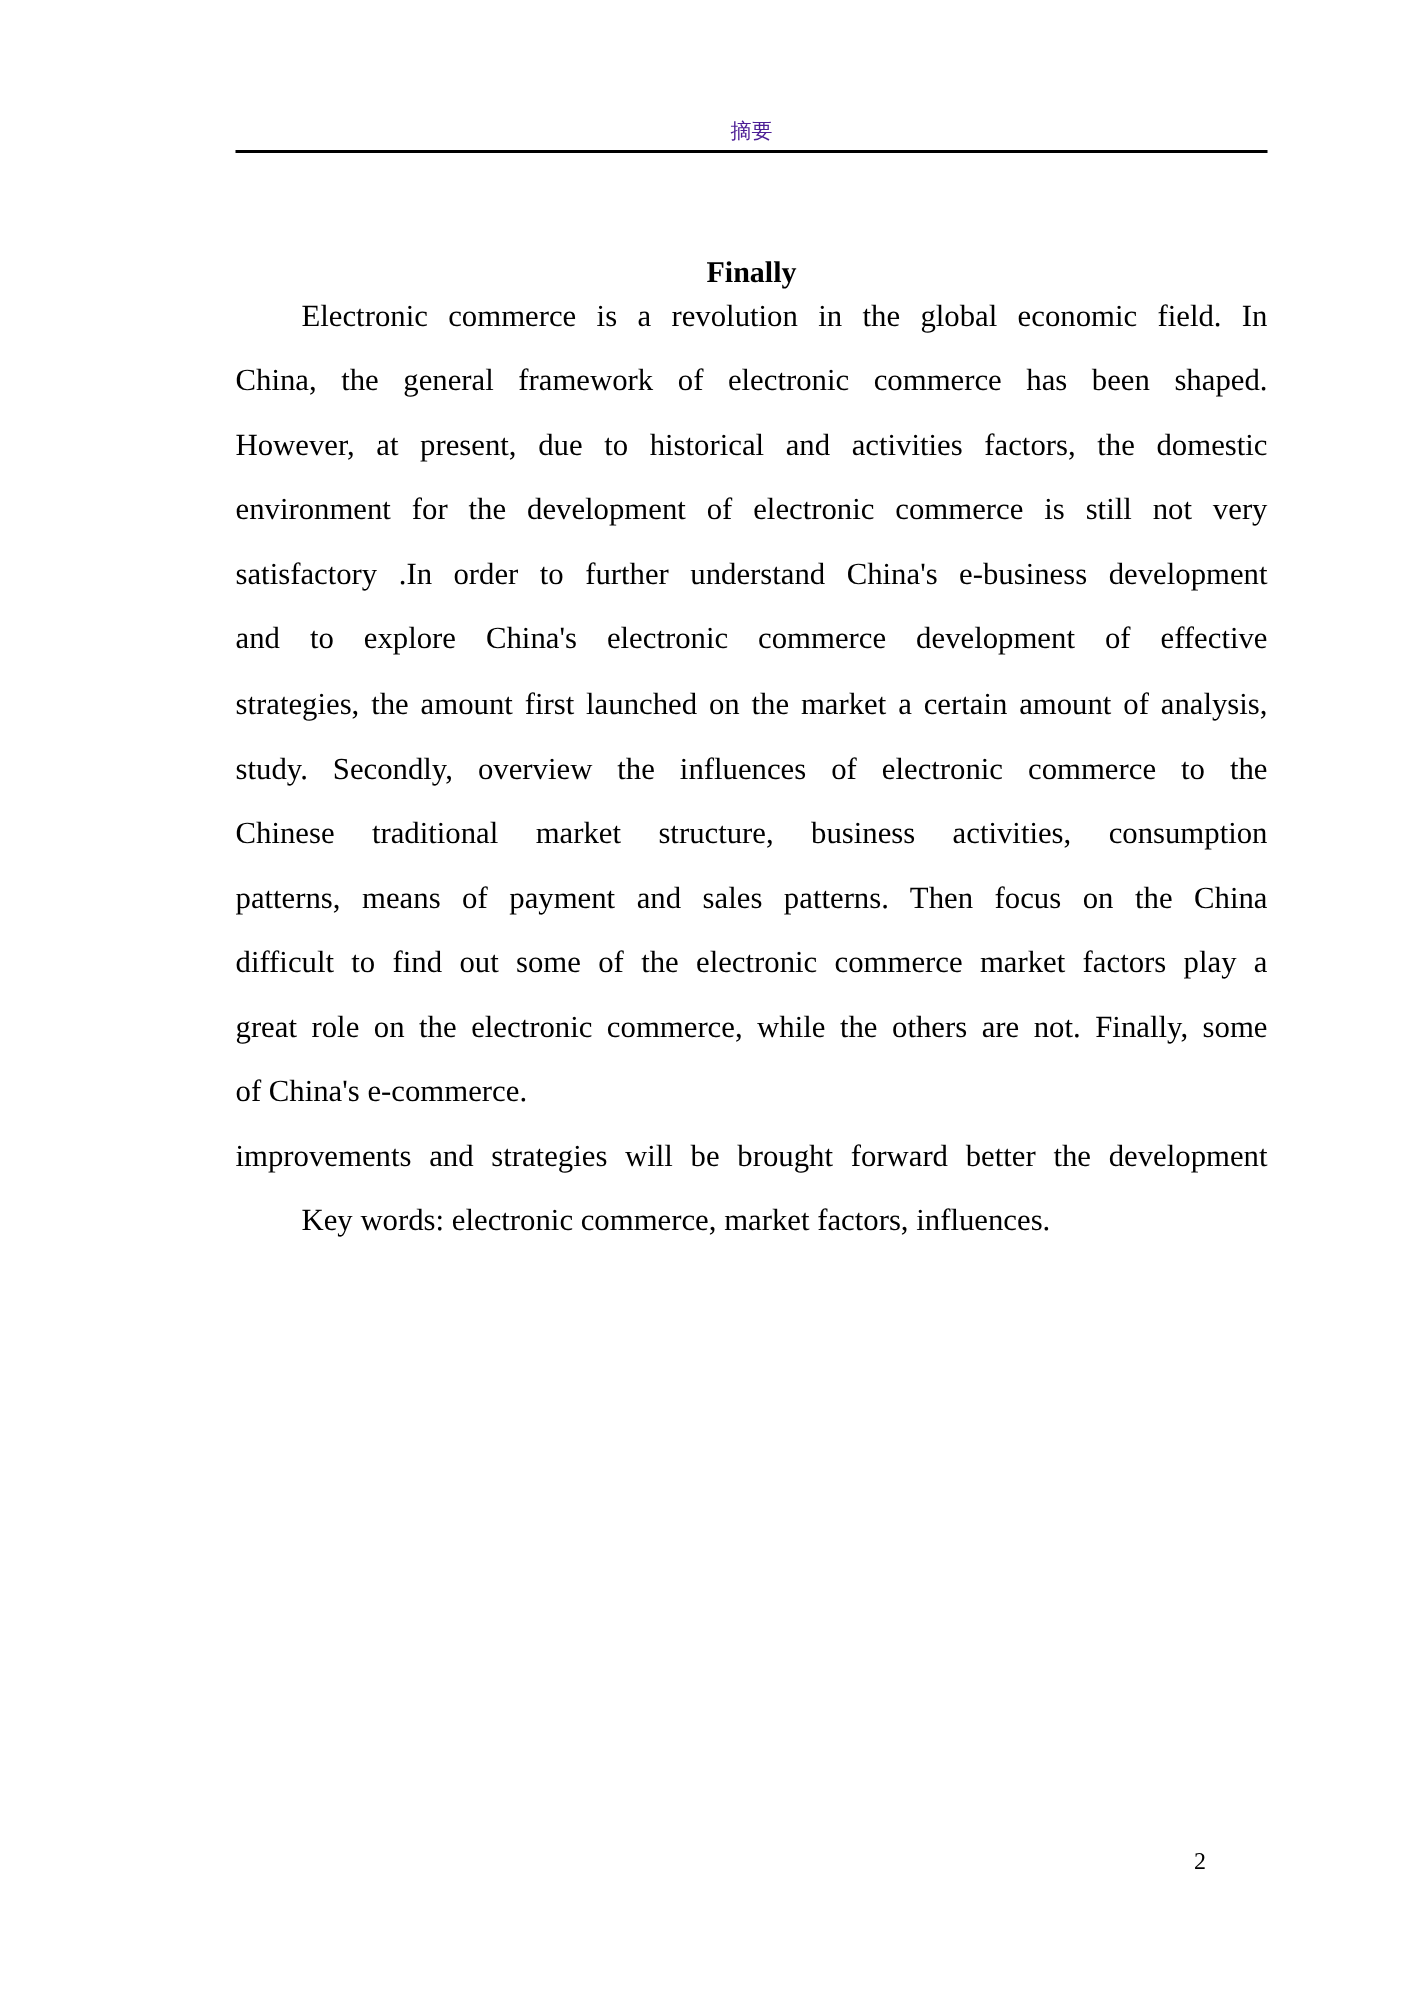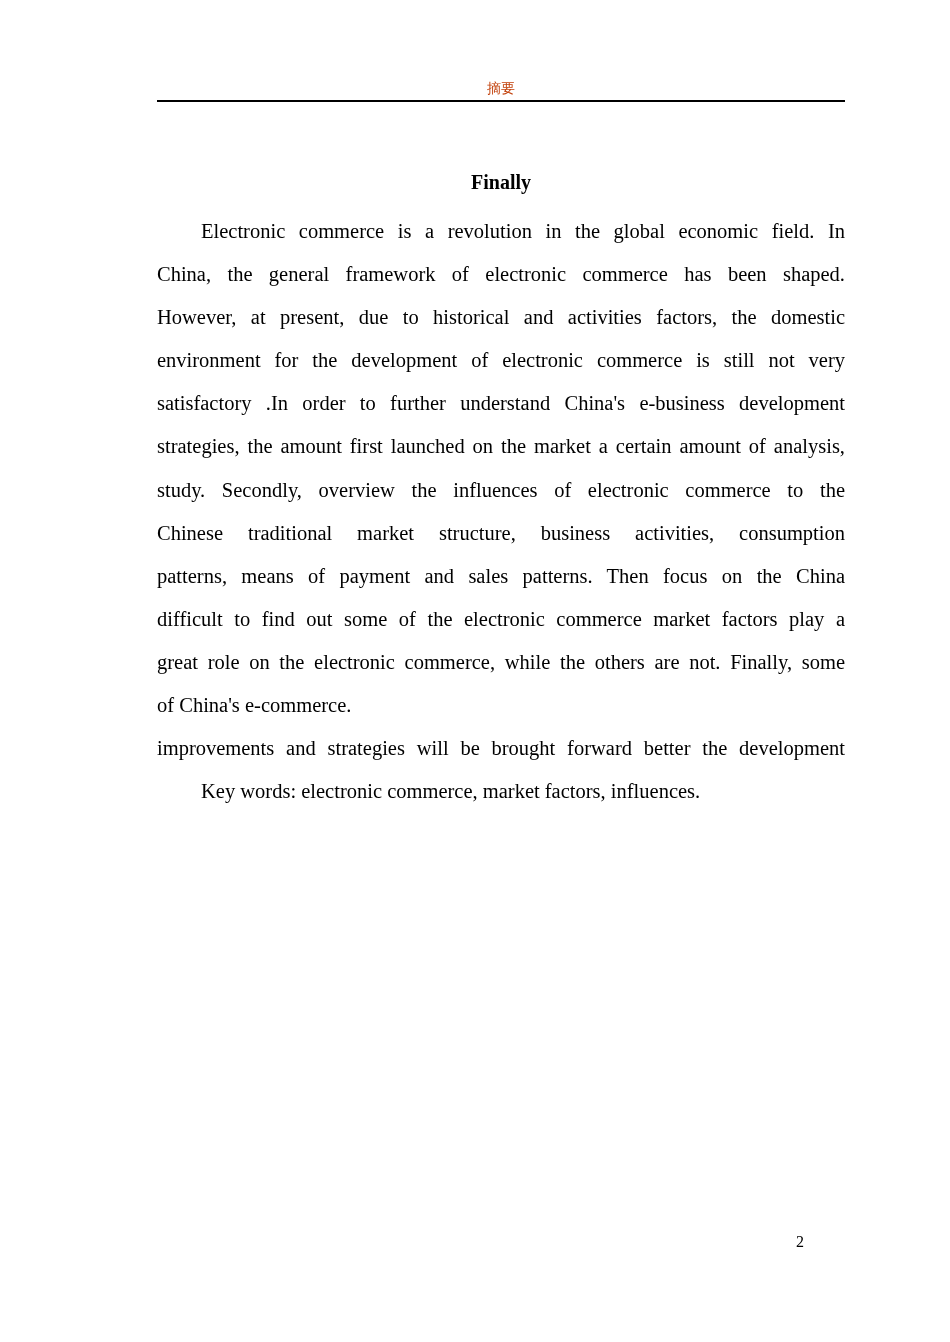--- a/index.html
+++ b/index.html
@@ -2,35 +2,35 @@
 <html><head>
   <meta charset="utf-8">
   <style>
     html, body { margin: 0; padding: 0; background: #ffffff; }
     body { width: 950px; height: 1342px; position: relative; overflow: hidden; color: #000; }
     .page { position: absolute; left: 0; top: 0; width: 950px; height: 1342px; background: #fff; }
     .header {
       position: absolute; left: 157px; top: 78px; width: 688px; height: 22px;
       border-bottom: 2px solid #000;
       text-align: center;
-      font-family: "DejaVu Sans", sans-serif; font-size: 14px; line-height: 20px; color: #c2410c;
+      font-family: "DejaVu Sans", sans-serif; font-size: 14px; line-height: 20px; color: #4c1d95;
     }
     .title {
       position: absolute; left: 157px; top: 170px; width: 688px; text-align: center;
       font-family: "Liberation Serif", serif; font-weight: bold; font-size: 20px; line-height: 24px;
     }
     .body-text {
       position: absolute; left: 157px; top: 196px; width: 688px;
       font-family: "Liberation Serif", serif; font-size: 20.5px;
     }
     .line {
       height: 43.1px; line-height: 30px;
       text-align: justify; text-align-last: justify; white-space: nowrap;
     }
-    .line.indent { padding-left: 44px; margin-top: 20px; }
+    .line.indent { padding-left: 44px; }
     .line.last { text-align-last: left; }
     .keywords { height: 43px; line-height: 30px; padding-left: 44px; }
     .page-number {
       position: absolute; left: 790px; top: 1232px; width: 20px; text-align: center;
       font-family: "Liberation Serif", serif; font-size: 16px; line-height: 20px;
     }
   </style>
 </head>
 <body>
 
@@ -38,20 +38,21 @@
   <div class="header">摘要</div>
 
   <div class="title">Finally</div>
 
   <div class="body-text">
     <div class="line indent">Electronic commerce is a revolution in the global economic field. In</div>
     <div class="line">China, the general framework of electronic commerce has been shaped.</div>
     <div class="line">However, at present, due to historical and activities factors, the domestic</div>
     <div class="line">environment for the development of electronic commerce is still not very</div>
     <div class="line">satisfactory .In order to further understand China's e-business development</div>
+    <div class="line">and to explore China's electronic commerce development of effective</div>
     <div class="line">strategies, the amount first launched on the market a certain amount of analysis,</div>
     <div class="line">study. Secondly, overview the influences of electronic commerce to the</div>
     <div class="line">Chinese traditional market structure, business activities, consumption</div>
     <div class="line">patterns, means of payment and sales patterns. Then focus on the China</div>
     <div class="line">difficult to find out some of the electronic commerce market factors play a</div>
     <div class="line">great role on the electronic commerce, while the others are not. Finally, some</div>
     <div class="line last">of China's e-commerce.</div>
     <div class="line">improvements and strategies will be brought forward better the development</div>
     <div class="keywords">Key words: electronic commerce, market factors, influences.</div>
   </div>

